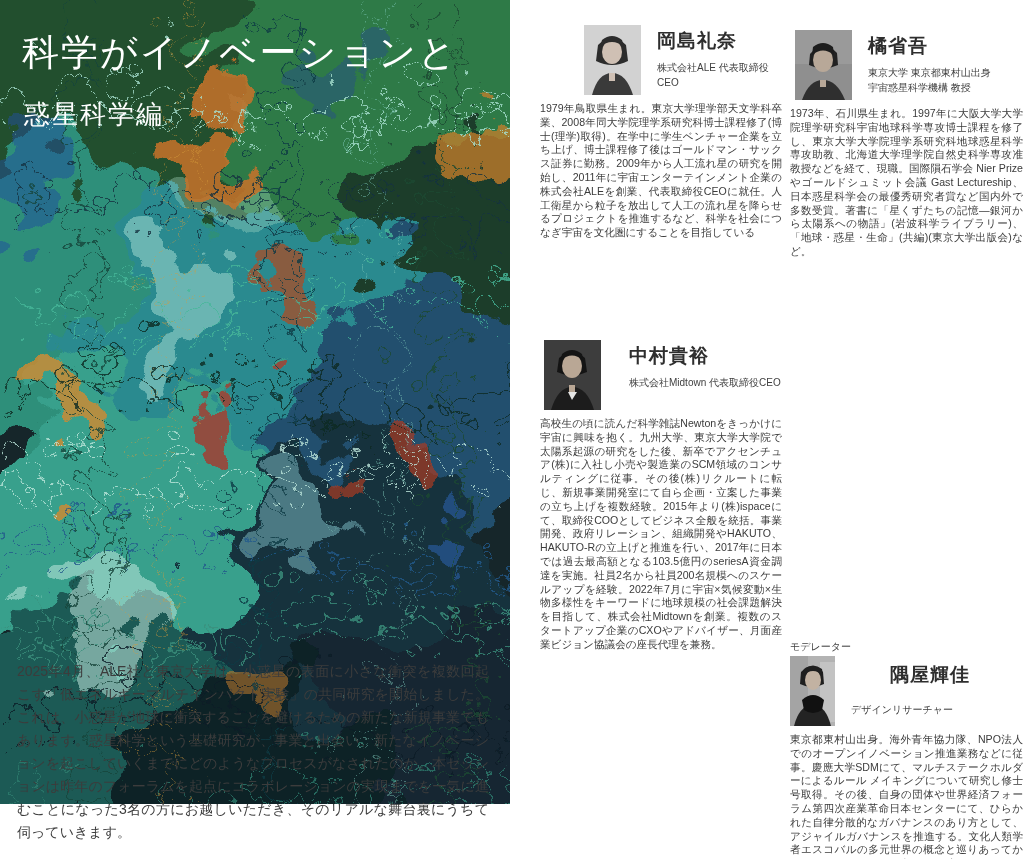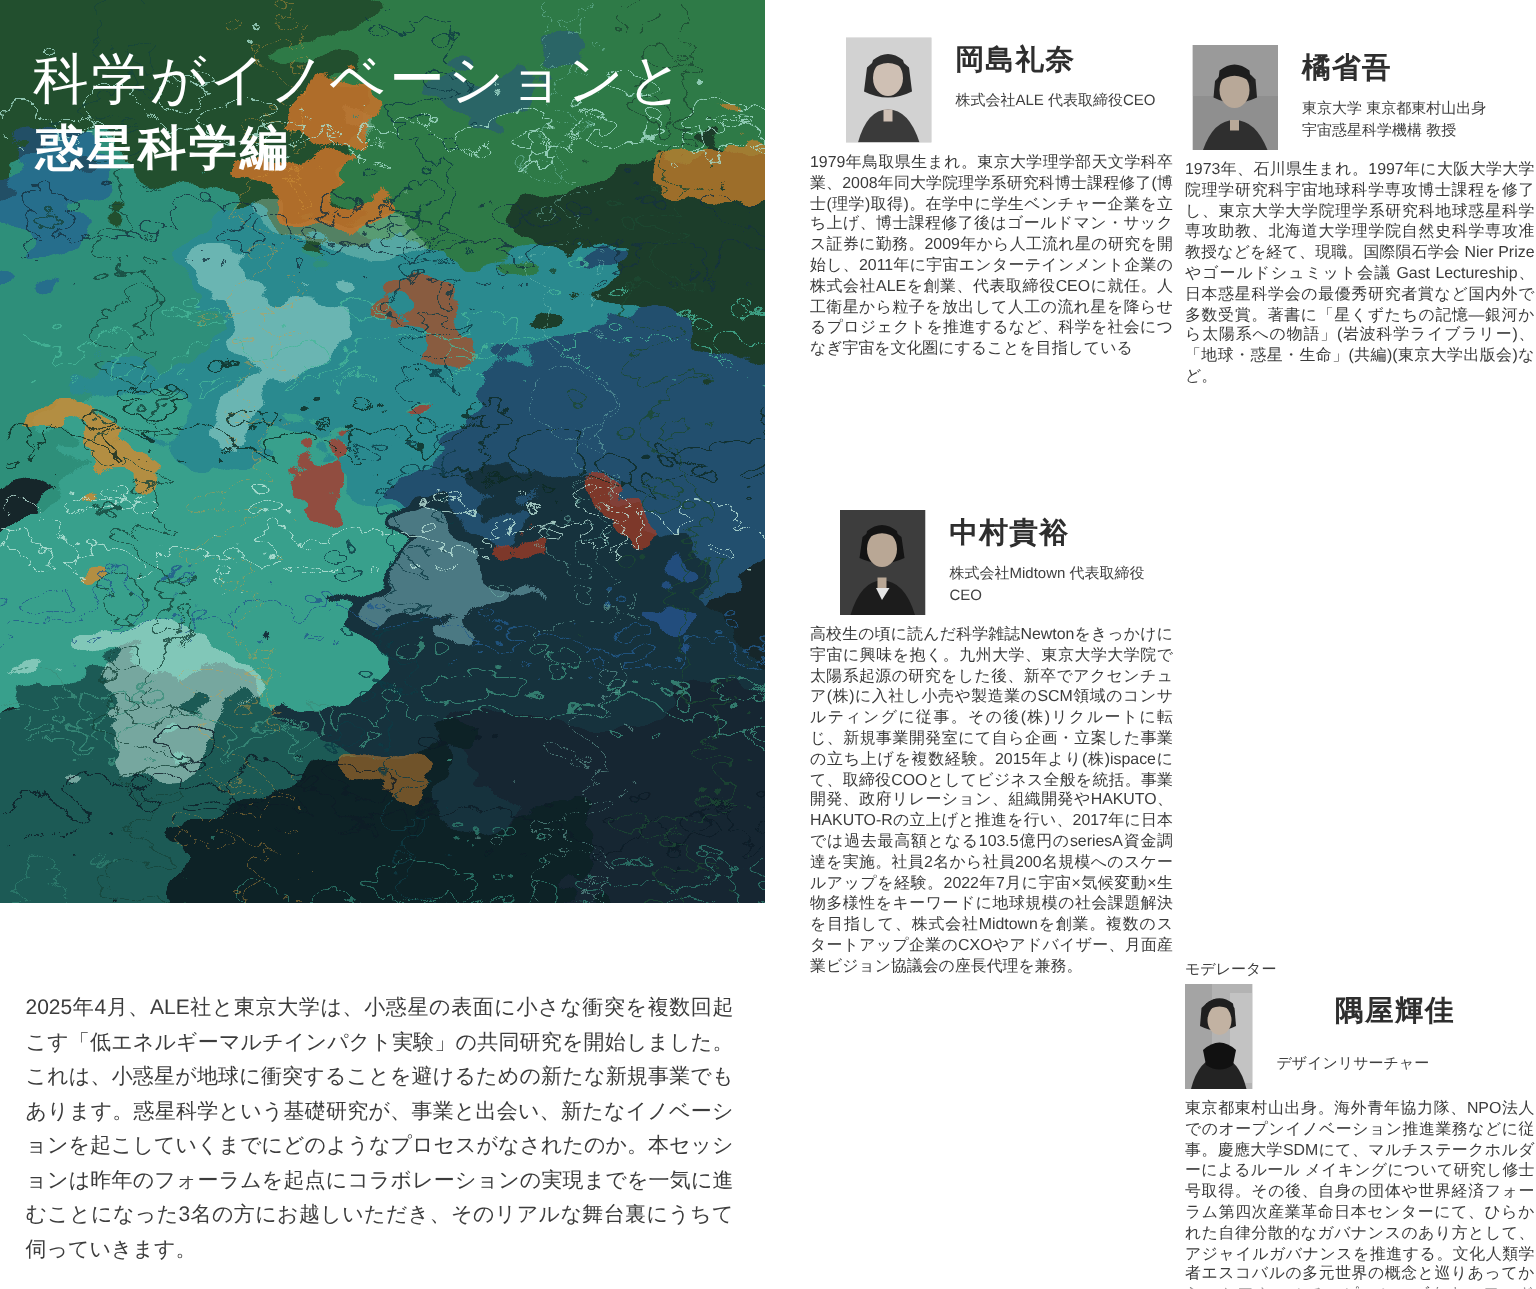--- a/index.html
+++ b/index.html
@@ -2,48 +2,48 @@
 <html lang="ja"><head>
 <meta charset="utf-8">
 <style>
   html,body{margin:0;padding:0;background:#ffffff;}
   body{width:1024px;height:859px;position:relative;overflow:hidden;
        font-family:"Liberation Sans","DejaVu Sans",sans-serif;
        -webkit-font-smoothing:antialiased;}
   .page{position:absolute;inset:0;background:#ffffff;}
 
   
-  .hero{position:absolute;left:0;top:0;width:510px;height:602px;overflow:hidden;background:#8b5cf6;}
+  .hero{position:absolute;left:0;top:0;width:510px;height:804px;overflow:hidden;background:#8b5cf6;}
   .hero svg.art{position:absolute;left:0;top:0;width:100%;height:100%;display:block;}
   .hero-text{position:absolute;left:22px;top:22px;color:#ffffff;}
   .hero-title{margin:0;font-size:37px;line-height:61px;font-weight:500;letter-spacing:2px;}
   .hero-title span{display:block;}
-  .hero-subtitle{margin:0 0 0 2px;font-size:32px;line-height:30px;font-weight:700;letter-spacing:2px;}
+  .hero-subtitle{margin:16px 0 0 2px;font-size:26px;line-height:30px;font-weight:400;letter-spacing:2px;}
 
   
   .intro{position:absolute;left:17px;top:660px;width:472px;margin:0;
          font-size:14px;line-height:23px;color:#3c3c3c;text-align:justify;}
 
   
   .card{position:absolute;}
   .card .head{display:flex;}
   .photo{flex:0 0 auto;width:57px;height:70px;overflow:hidden;background:#cfcfcf;}
   .photo svg{display:block;width:100%;height:100%;}
   .idblock{padding:5px 0 0 16px;}
   .spk-name{margin:0 0 8px 0;font-size:19px;line-height:22px;font-weight:600;color:#2e2e2e;letter-spacing:1px;}
   .spk-role{margin:0;font-size:10px;line-height:15px;color:#3f3f3f;}
   .spk-role span{display:block;}
   .bio{margin:7px 0 0 0;font-size:10.6px;line-height:13.8px;color:#3b3b3b;text-align:justify;}
 
   .card-okajima{left:540px;top:25px;width:242px;}
-  .card-okajima .head{padding-left:24px;}
+  .card-okajima .head{margin-left:20px;padding-left:24px;}
   .card-tachibana{left:790px;top:30px;width:233px;}
   .card-tachibana .head{margin-left:5px;}
   .card-nakamura{left:540px;top:340px;width:242px;}
-  .card-nakamura .head{margin-left:20px;}
+  .card-nakamura .head{margin-left:4px;gap:12px;}
 
   .card-moderator{left:790px;top:641px;width:233px;}
   .mod-label{margin:0 0 3px 0;font-size:10px;line-height:12px;color:#3f3f3f;}
   .card-moderator .photo{width:45px;height:70px;}
   .card-moderator .idblock{padding-top:8px;}
   .card-moderator .spk-name{margin-bottom:16px;margin-left:39px;}
 </style>
 </head>
 <body>
 

